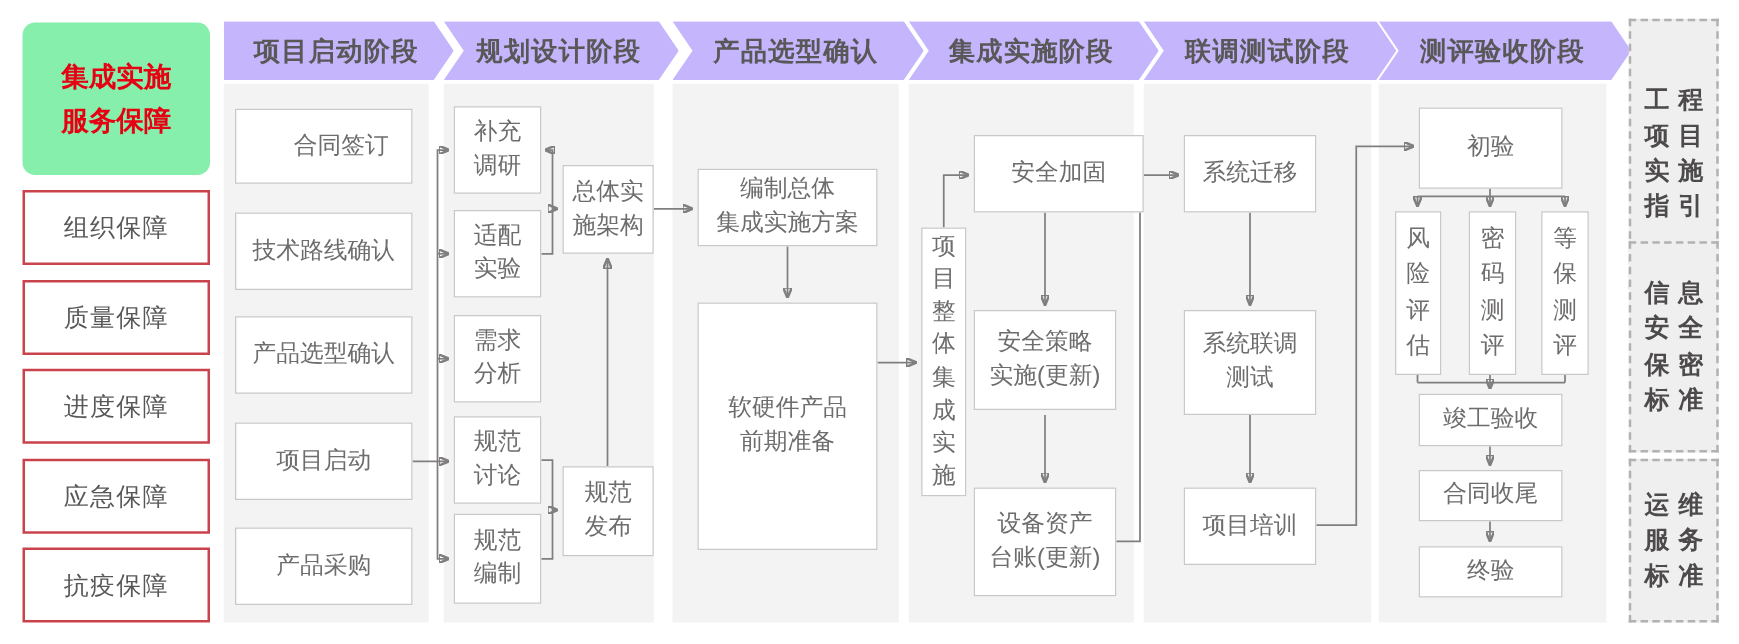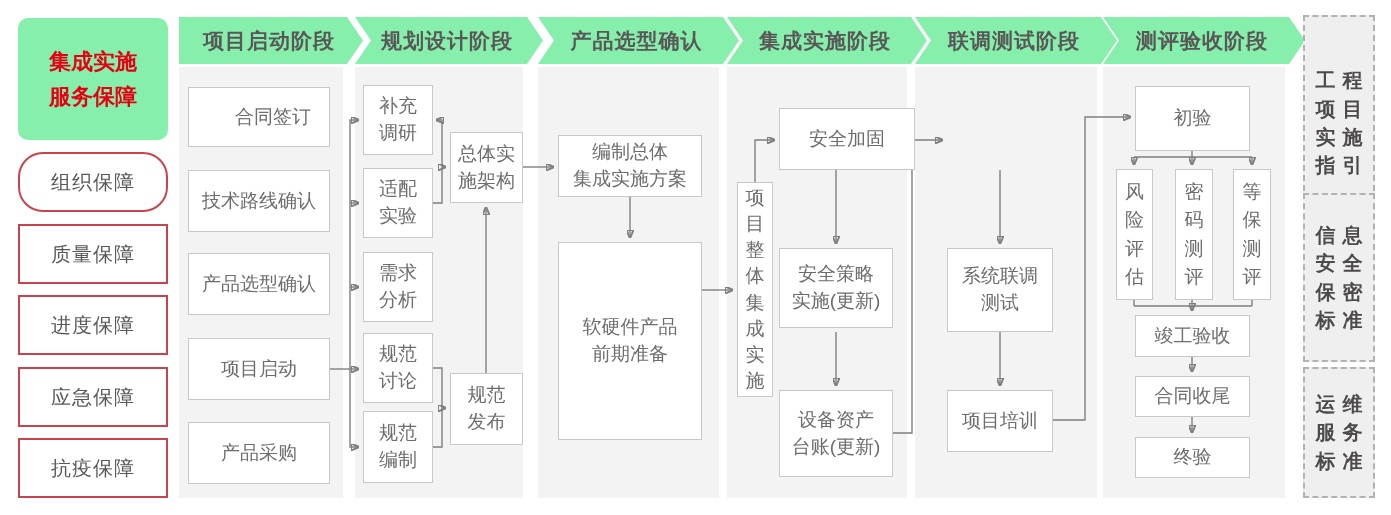--- a/index.html
+++ b/index.html
@@ -2,21 +2,21 @@
 <html><head>
 <meta charset="utf-8">
 <style>
   html,body{margin:0;padding:0;background:#ffffff;}
   #stage{
     position:relative;width:1391px;height:515px;overflow:hidden;
     font-family:"Liberation Sans",sans-serif;background:#ffffff;
   }
   .colbg{position:absolute;top:67px;height:431px;background:#f4f3f3;}
   .phase-header{
-    position:absolute;top:17px;height:47px;background:#86efac;color:#595757;
+    position:absolute;top:17px;height:47px;background:#c4b5fd;color:#595757;
     font-weight:bold;font-size:21px;display:flex;align-items:center;justify-content:center;
     box-sizing:border-box;padding:0 16px 0 12px;letter-spacing:1px;
     clip-path:polygon(0 0,calc(100% - 16px) 0,100% 50%,calc(100% - 16px) 100%,0 100%,16px 50%);
   }
   .phase-header.first{
     clip-path:polygon(0 0,calc(100% - 16px) 0,100% 50%,calc(100% - 16px) 100%,0 100%);
   }
   .node{
     position:absolute;background:#ffffff;border:1px solid #c9c7c7;color:#6e6c6c;
     font-size:19px;line-height:1.4;display:flex;align-items:center;justify-content:center;
@@ -92,21 +92,21 @@
     <path d="M1192 157 L1192 164" marker-end="url(#ah)"></path>
     <path d="M1252 157 L1252 164" marker-end="url(#ah)"></path>
     <path d="M1134 300 L1134 306 M1252 300 L1252 306 M1134 306 L1252 306"></path>
     <path d="M1192 300 L1192 310" marker-end="url(#ah)"></path>
     <path d="M1192 357 L1192 371" marker-end="url(#ah)"></path>
     <path d="M1192 417 L1192 432" marker-end="url(#ah)"></path>
   </svg>
 
   <div class="brand" style="left:18px;top:18px;width:150px;height:122px;">集成实施
 服务保障</div>
-  <div class="assure" style="left:18px;top:152px;width:150px;height:60px;border-radius:25px;">组织保障</div>
+  <div class="assure" style="left:18px;top:152px;width:150px;height:60px;">组织保障</div>
   <div class="assure" style="left:18px;top:224px;width:150px;height:60px;">质量保障</div>
   <div class="assure" style="left:18px;top:295px;width:150px;height:60px;">进度保障</div>
   <div class="assure" style="left:18px;top:367px;width:150px;height:60px;text-align:right;">应急保障</div>
   <div class="assure" style="left:18px;top:438px;width:150px;height:60px;">抗疫保障</div>
 
   <div class="node" style="left:188px;top:87px;width:142px;height:60px;padding-left:28px;">合同签订</div>
   <div class="node" style="left:188px;top:170px;width:142px;height:62px;">技术路线确认</div>
   <div class="node" style="left:188px;top:253px;width:142px;height:62px;">产品选型确认</div>
   <div class="node" style="left:188px;top:338px;width:142px;height:62px;">项目启动</div>
   <div class="node" style="left:188px;top:422px;width:142px;height:62px;">产品采购</div>
@@ -138,20 +138,21 @@
 集
 成
 实
 施</div>
   <div class="node" style="left:779px;top:108px;width:136px;height:62px;">安全加固</div>
   <div class="node" style="left:779px;top:248px;width:114px;height:80px;">安全策略
 实施(更新)</div>
   <div class="node" style="left:779px;top:390px;width:114px;height:87px;">设备资产
 台账(更新)</div>
 
+  <div class="node" style="left:947px;top:108px;width:106px;height:62px;">系统迁移</div>
   <div class="node" style="left:947px;top:248px;width:106px;height:84px;">系统联调
 测试</div>
   <div class="node" style="left:947px;top:390px;width:106px;height:62px;">项目培训</div>
 
   <div class="node" style="left:1135px;top:86px;width:115px;height:65px;">初验</div>
   <div class="node vt" style="left:1116px;top:169px;width:37px;height:131px;line-height:1.5;">风
 险
 评
 估</div>
   <div class="node vt" style="left:1175px;top:169px;width:38px;height:131px;line-height:1.5;">密

